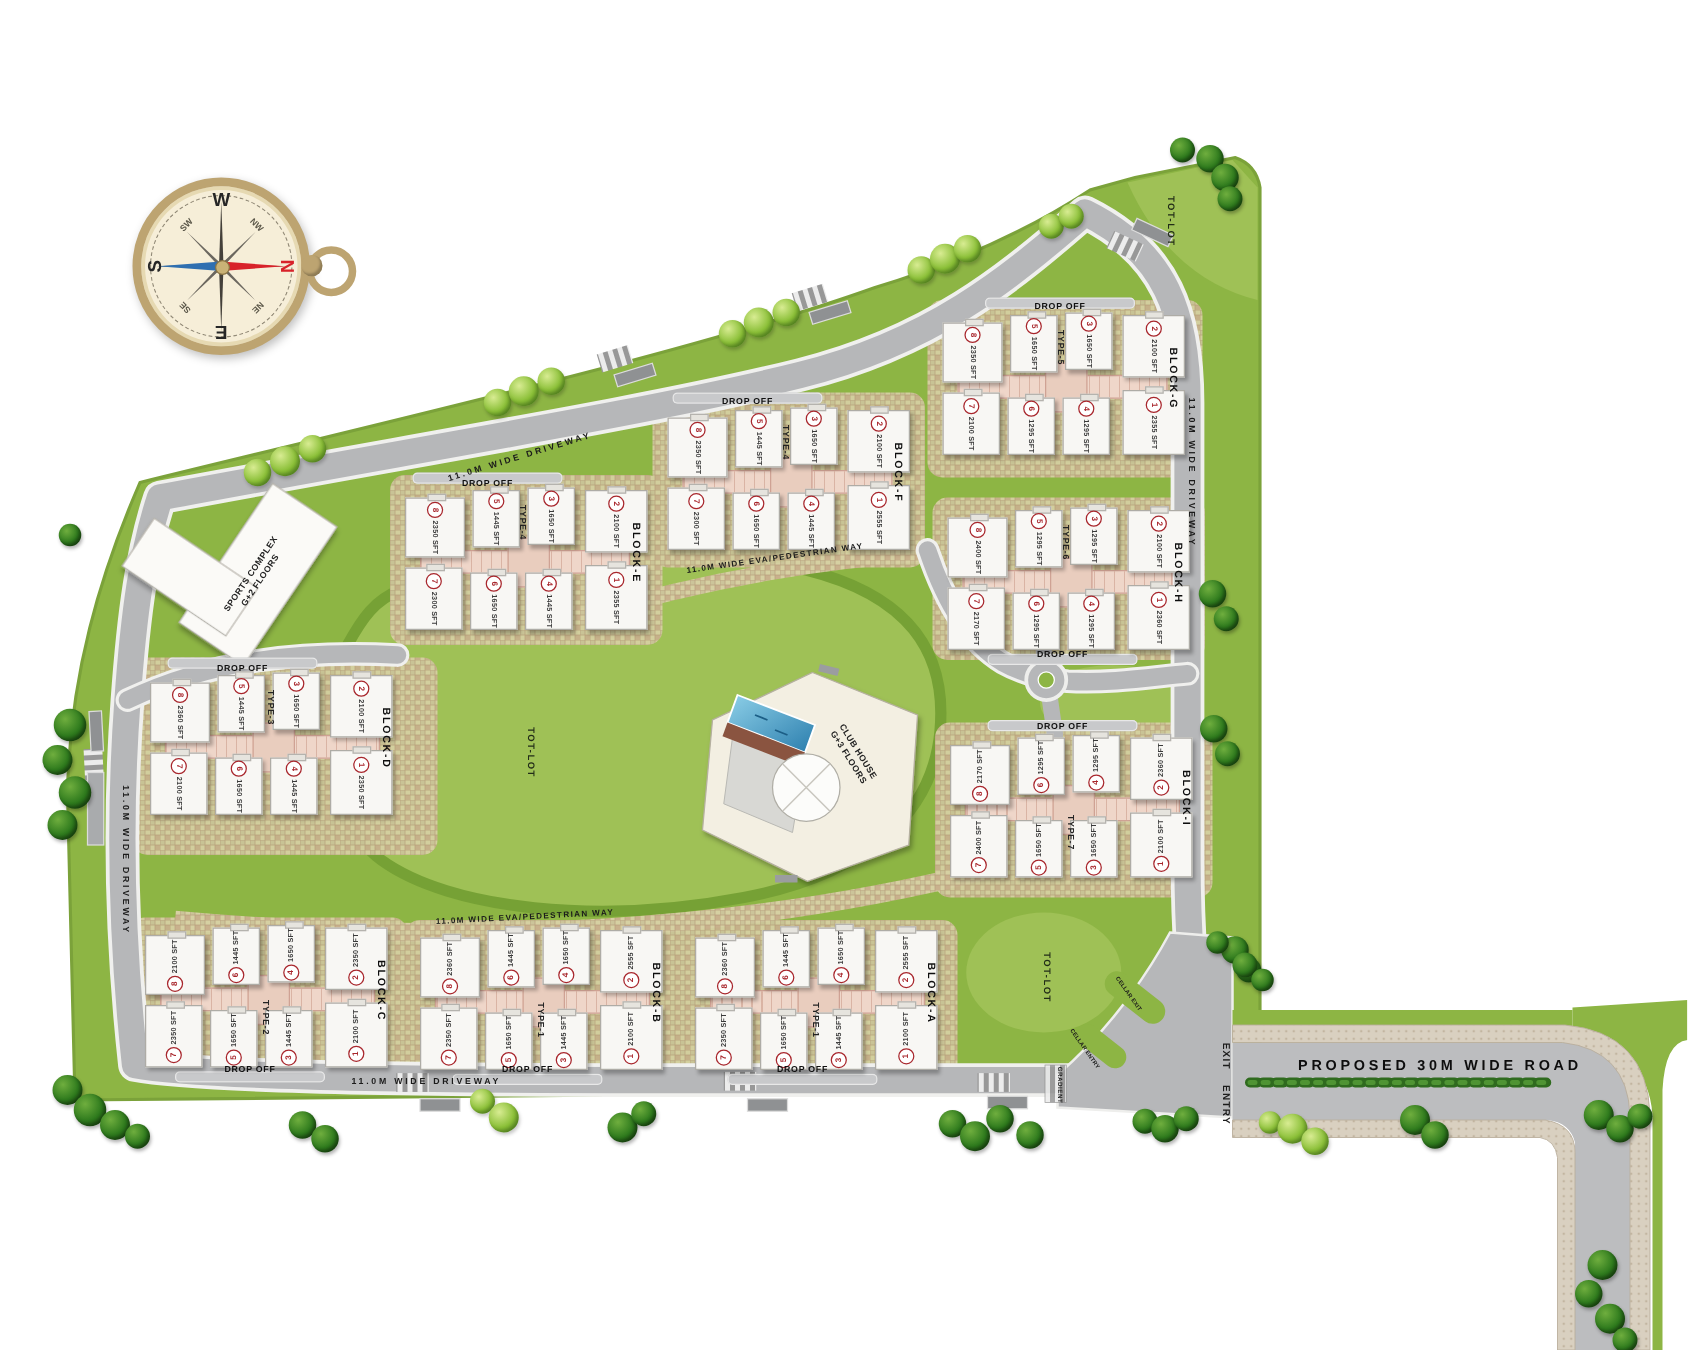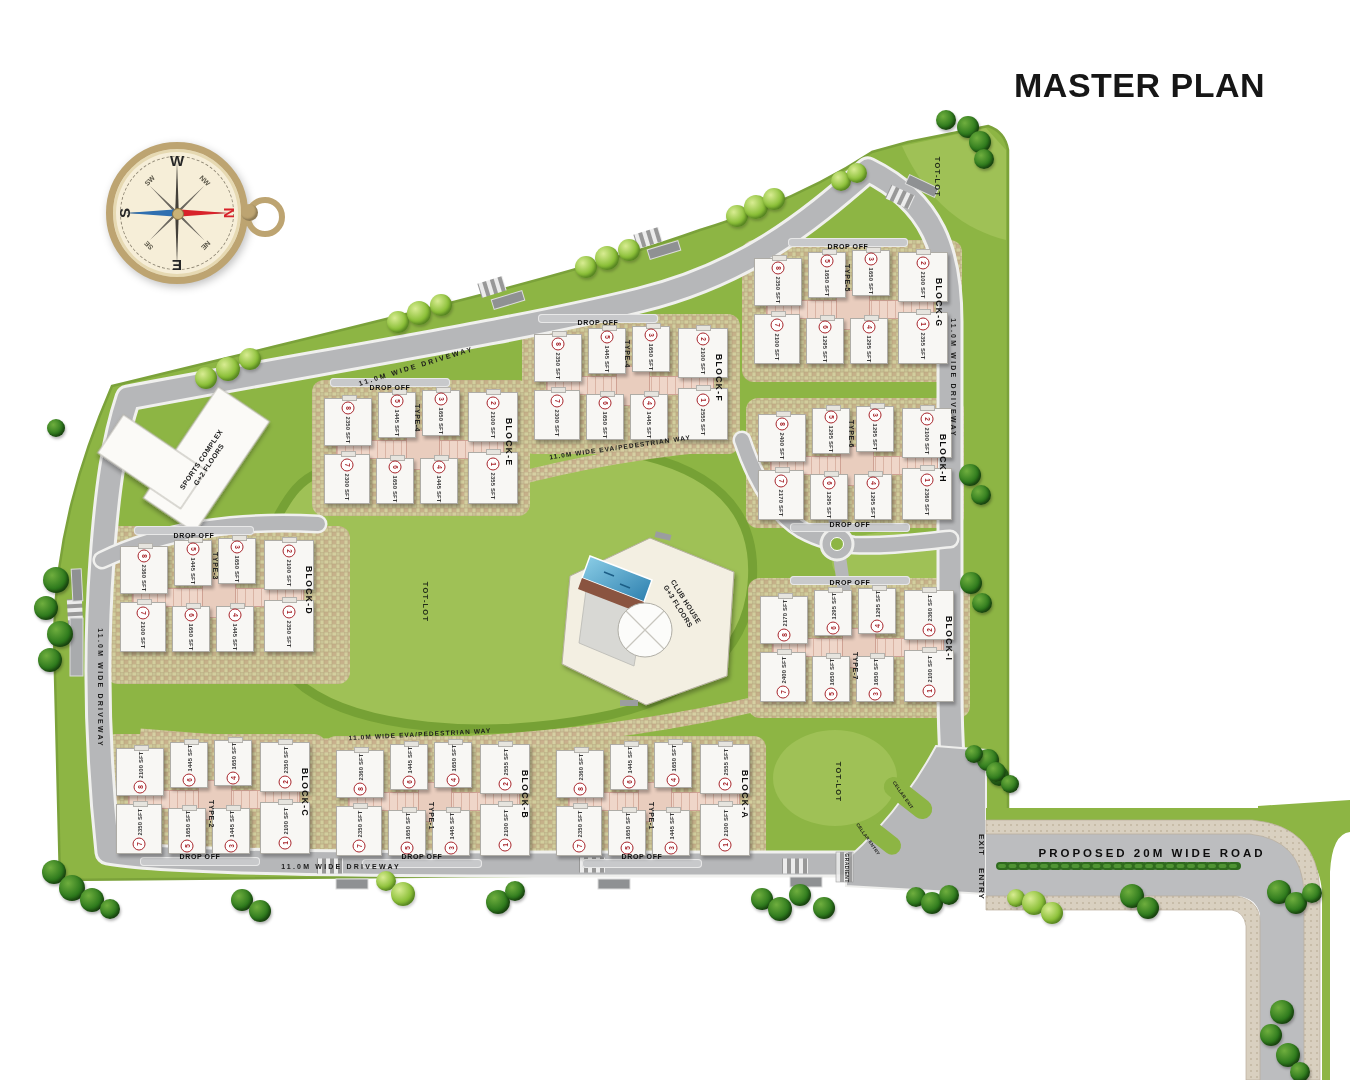--- a/index.html
+++ b/index.html
@@ -205,21 +205,20 @@
     <polygon points="586,590 643,612 634,666 579,643" fill="#d8d8d4" stroke="#b9b9b4" stroke-width=".8"></polygon>
     <polygon points="590,556 652,580 644,602 582,578" fill="url(#pg)" stroke="#ffffff" stroke-width="1.5"></polygon>
     <path d="M604,572 l10,4 M620,584 l10,4" stroke="#1c5e86" stroke-width="1.5"></path>
     <polygon points="582,578 644,602 640,613 578,589" fill="#8a5440"></polygon>
     <circle cx="645" cy="630" r="27" fill="#fcfcfa" stroke="#b0aea6" stroke-width="1"></circle>
     <path d="M626,611 L664,649 M664,611 L626,649" stroke="#c8c6be" stroke-width="1.2"></path>
     <rect x="655" y="533" width="16" height="6" fill="#9b9d9f" transform="rotate(14 663 536)"></rect>
     <rect x="620" y="700" width="18" height="6" fill="#9b9d9f"></rect>
   </svg>
 
-  <div class="title">MASTER PLAN</div>
 
   <div class="compass">
     <div class="c-ring"></div>
     <div class="c-knob"></div>
     <div class="c-ticks"></div>
     <div class="c-ray r0"></div>
     <div class="c-ray r90"></div>
     <div class="c-ray diag r45"></div>
     <div class="c-ray diag r135"></div>
     <div class="c-needle"></div>
@@ -750,21 +749,21 @@
       </div>
       <span class="mlabel lbl-rd" style="left: 416px; top: 366px; --r: -17deg;">11.0M WIDE DRIVEWAY</span>
       <span class="mlabel lbl-rd" style="left: 953px; top: 378px; --r: 90deg;">11.0M WIDE DRIVEWAY</span>
       <span class="mlabel lbl-rd" style="left: 100px; top: 688px; --r: 90deg;">11.0M WIDE DRIVEWAY</span>
       <span class="mlabel lbl-rd" style="left: 341px; top: 866px; --r: 0deg;">11.0M WIDE DRIVEWAY</span>
       <span class="mlabel lbl-rd2" style="left: 620px; top: 447px; --r: -8deg;">11.0M WIDE EVA/PEDESTRIAN WAY</span>
       <span class="mlabel lbl-rd2" style="left: 420px; top: 734px; --r: -3deg;">11.0M WIDE EVA/PEDESTRIAN WAY</span>
       <span class="mlabel lbl-tl" style="left: 425px; top: 602px; --r: 90deg;">TOT-LOT</span>
       <span class="mlabel lbl-tl" style="left: 937px; top: 177px; --r: 90deg;">TOT-LOT</span>
       <span class="mlabel lbl-tl" style="left: 838px; top: 782px; --r: 90deg;">TOT-LOT</span>
-      <span class="mlabel lbl-big" style="left: 1152px; top: 853px; --r: 0deg;">PROPOSED 20M WIDE ROAD</span>
+      <span class="mlabel lbl-big" style="left: 1152px; top: 853px; --r: 0deg;">PROPOSED 30M WIDE ROAD</span>
       <span class="mlabel lbl-med" style="left: 981px; top: 845px; --r: 90deg;">EXIT</span>
       <span class="mlabel lbl-med" style="left: 981px; top: 884px; --r: 90deg;">ENTRY</span>
       <span class="mlabel lbl-tiny" style="left: 847px; top: 868px; --r: 90deg;">GRADIENT</span>
       <span class="mlabel lbl-tiny2" style="left: 903px; top: 795px; --r: 55deg;">CELLAR EXIT</span>
       <span class="mlabel lbl-tiny2" style="left: 868px; top: 839px; --r: 55deg;">CELLAR ENTRY</span>
       <div class="tree lime" style="left: 195px; top: 367px; width: 22px; height: 22px;"></div>
       <div class="tree lime" style="left: 216px; top: 357px; width: 24px; height: 24px;"></div>
       <div class="tree lime" style="left: 239px; top: 348px; width: 22px; height: 22px;"></div>
       <div class="tree lime" style="left: 387px; top: 311px; width: 22px; height: 22px;"></div>
       <div class="tree lime" style="left: 407px; top: 301px; width: 24px; height: 24px;"></div>

